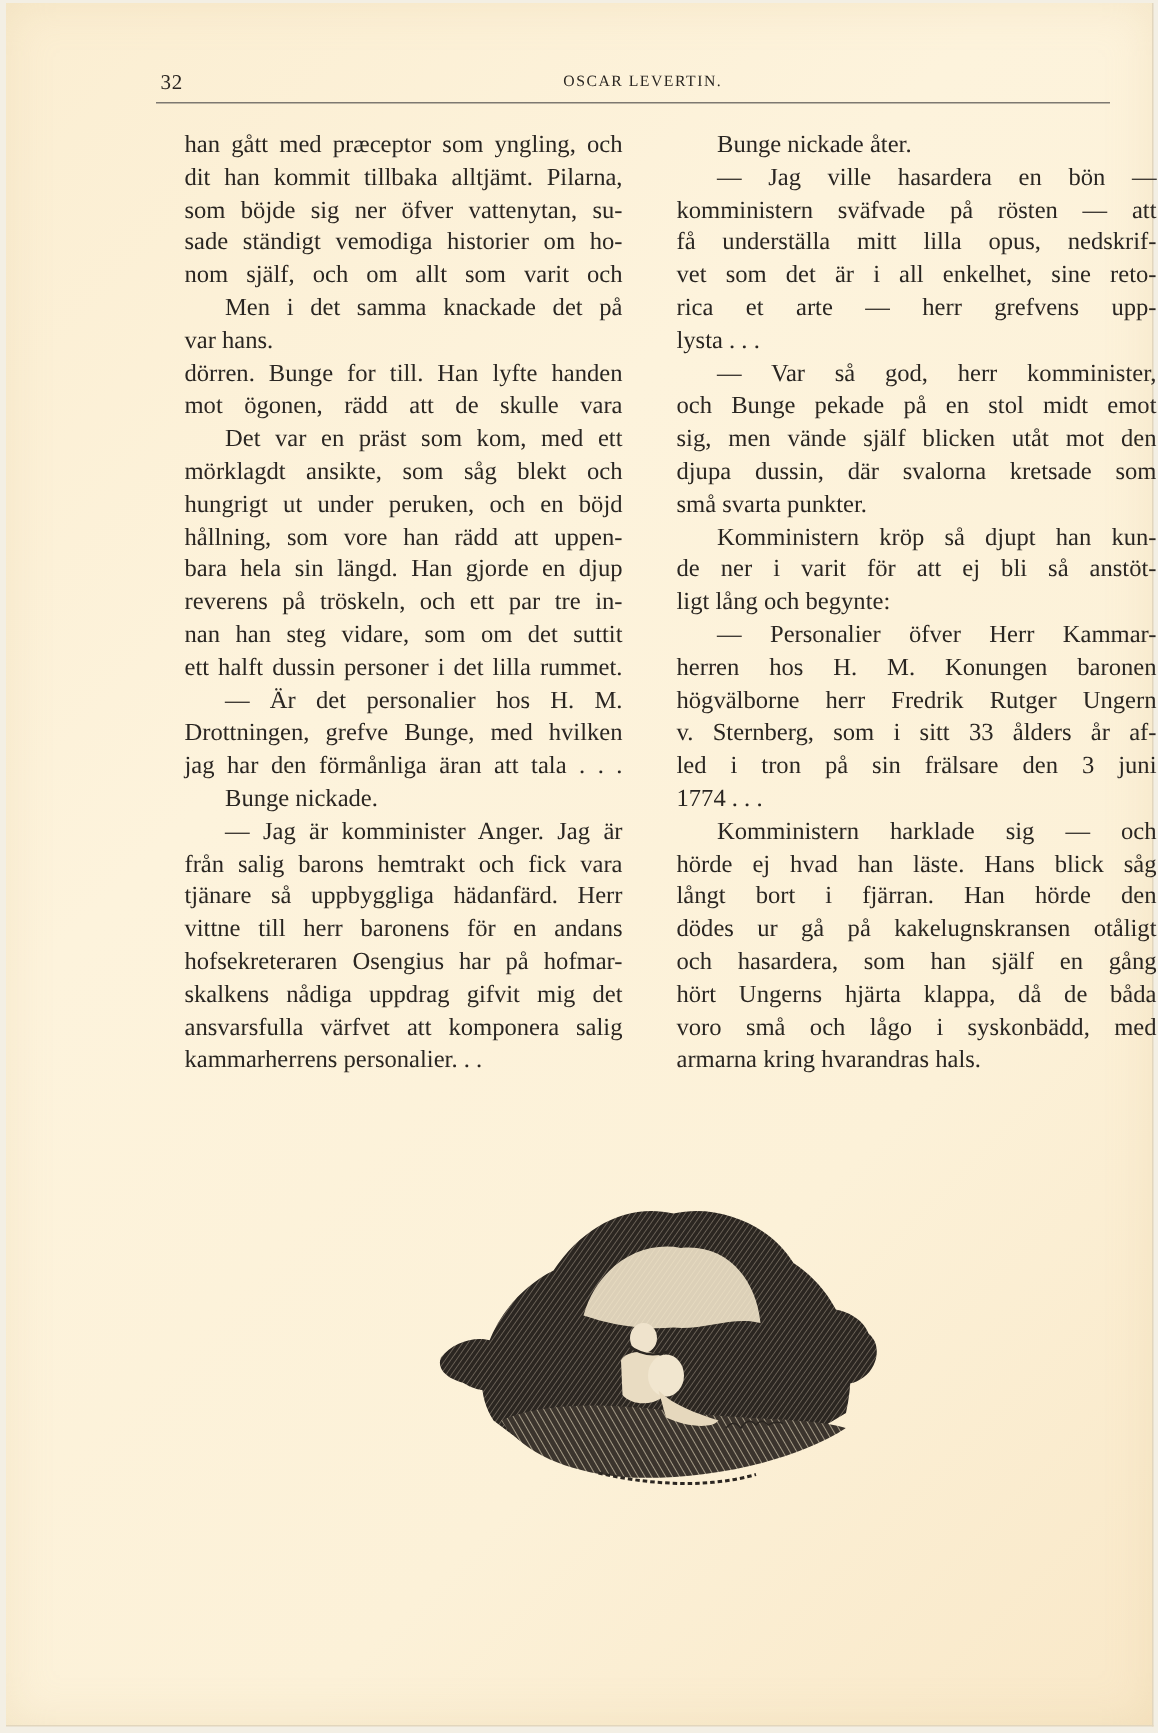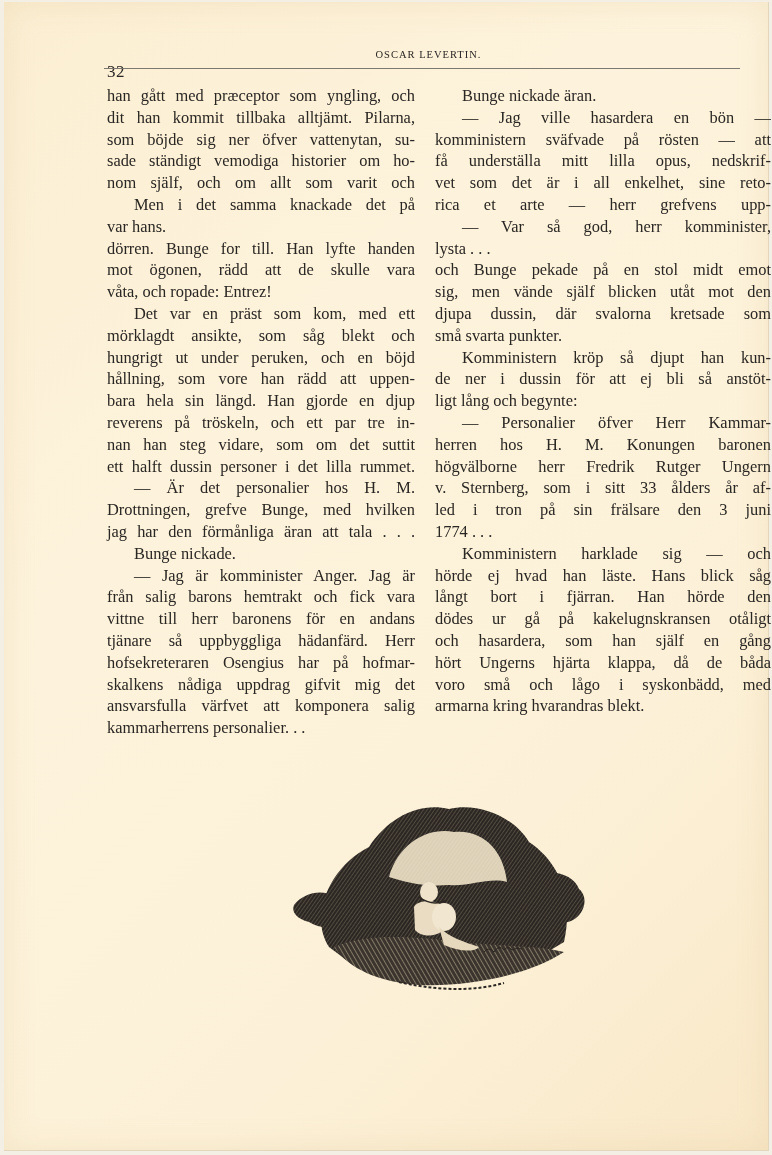--- a/index.html
+++ b/index.html
@@ -14,42 +14,42 @@
       width: 764px; height: 1148px;
       background: linear-gradient(135deg, #fbeed2 0%, #fdf3dc 35%, #fcf1d8 70%, #f9e8c8 100%);
       border-right: 1px solid #e2d6bd;
       border-bottom: 1px solid #e2d6bd;
       box-shadow: inset 0 0 30px rgba(220,190,140,0.25);
     }
     .header {
       position: absolute; left: 103px; top: 44px; width: 633px; height: 24px;
     }
     .page-number {
-      position: absolute; left: 0; top: 16px;
-      font-size: 17px; letter-spacing: 0.5px;
+      position: absolute; left: 0; top: 2px;
+      font-size: 14px; letter-spacing: 0.5px;
     }
     .running-head {
       position: absolute; left: 0; right: 0; top: 3px; text-align: center;
       font-size: 10.5px; letter-spacing: 1px;
       padding-left: 10px;
     }
     .header-rule {
       position: absolute; left: 100px; top: 66px; width: 636px; height: 0;
       border-top: 1px solid #7d7870;
     }
     .col {
       position: absolute; top: 83px;
       font-size: 16.4px; line-height: 21.8px;
       text-align: justify;
     }
     .col-left { left: 103px; width: 308px; }
     .col-right { left: 431px; width: 336px; }
     .line {
       display: block; white-space: nowrap;
-      text-align-last: justify; text-align: justify;
+      text-align-last: justify; text-align: justify; margin-left: 16px;
     }
     .line.last { text-align-last: left; }
     .line.indent { padding-left: 27px; }
     .vignette {
       position: absolute; left: 285px; top: 795px; width: 310px; height: 200px;
     }
   </style>
 </head>
 <body>
 
@@ -64,72 +64,71 @@
   <div class="col col-left" id="col-left">
       <span class="line">han gått med præceptor som yngling, och</span>
       <span class="line">dit han kommit tillbaka alltjämt. Pilarna,</span>
       <span class="line">som böjde sig ner öfver vattenytan, su-</span>
       <span class="line">sade ständigt vemodiga historier om ho-</span>
       <span class="line">nom själf, och om allt som varit och</span>
       <span class="line indent">Men i det samma knackade det på</span>
       <span class="line last">var hans.</span>
       <span class="line">dörren. Bunge for till. Han lyfte handen</span>
       <span class="line">mot ögonen, rädd att de skulle vara</span>
-      <span class="line last">våta, och ropade: Entrez!</span>
       <span class="line indent">Det var en präst som kom, med ett</span>
       <span class="line">mörklagdt ansikte, som såg blekt och</span>
       <span class="line">hungrigt ut under peruken, och en böjd</span>
       <span class="line">hållning, som vore han rädd att uppen-</span>
       <span class="line">bara hela sin längd. Han gjorde en djup</span>
       <span class="line">reverens på tröskeln, och ett par tre in-</span>
       <span class="line">nan han steg vidare, som om det suttit</span>
       <span class="line">ett halft dussin personer i det lilla rummet.</span>
       <span class="line indent">— Är det personalier hos H. M.</span>
       <span class="line">Drottningen, grefve Bunge, med hvilken</span>
       <span class="line">jag har den förmånliga äran att tala . . .</span>
       <span class="line indent last">Bunge nickade.</span>
       <span class="line indent">— Jag är komminister Anger. Jag är</span>
       <span class="line">från salig barons hemtrakt och fick vara</span>
+      <span class="line">tjänare så uppbyggliga hädanfärd. Herr</span>
       <span class="line">vittne till herr baronens för en andans</span>
-      <span class="line">tjänare så uppbyggliga hädanfärd. Herr</span>
       <span class="line">hofsekreteraren Osengius har på hofmar-</span>
       <span class="line">skalkens nådiga uppdrag gifvit mig det</span>
       <span class="line">ansvarsfulla värfvet att komponera salig</span>
       <span class="line last">kammarherrens personalier. . .</span>
     </div>
   <div class="col col-right" id="col-right">
-      <span class="line indent last">Bunge nickade äran.</span>
+      <span class="line indent last">Bunge nickade åter.</span>
       <span class="line indent">— Jag ville hasardera en bön —</span>
       <span class="line">komministern sväfvade på rösten — att</span>
       <span class="line">få underställa mitt lilla opus, nedskrif-</span>
       <span class="line">vet som det är i all enkelhet, sine reto-</span>
       <span class="line">rica et arte — herr grefvens upp-</span>
+      <span class="line last">lysta . . .</span>
       <span class="line indent">— Var så god, herr komminister,</span>
-      <span class="line last">lysta . . .</span>
       <span class="line">och Bunge pekade på en stol midt emot</span>
       <span class="line">sig, men vände själf blicken utåt mot den</span>
       <span class="line">djupa dussin, där svalorna kretsade som</span>
       <span class="line last">små svarta punkter.</span>
       <span class="line indent">Komministern kröp så djupt han kun-</span>
-      <span class="line">de ner i dussin för att ej bli så anstöt-</span>
+      <span class="line">de ner i varit för att ej bli så anstöt-</span>
       <span class="line last">ligt lång och begynte:</span>
       <span class="line indent">— Personalier öfver Herr Kammar-</span>
       <span class="line">herren hos H. M. Konungen baronen</span>
       <span class="line">högvälborne herr Fredrik Rutger Ungern</span>
       <span class="line">v. Sternberg, som i sitt 33 ålders år af-</span>
       <span class="line">led i tron på sin frälsare den 3 juni</span>
       <span class="line last">1774 . . .</span>
       <span class="line indent">Komministern harklade sig — och</span>
       <span class="line">hörde ej hvad han läste. Hans blick såg</span>
       <span class="line">långt bort i fjärran. Han hörde den</span>
       <span class="line">dödes ur gå på kakelugnskransen otåligt</span>
       <span class="line">och hasardera, som han själf en gång</span>
       <span class="line">hört Ungerns hjärta klappa, då de båda</span>
       <span class="line">voro små och lågo i syskonbädd, med</span>
-      <span class="line last">armarna kring hvarandras blekt.</span>
+      <span class="line last">armarna kring hvarandras hals.</span>
     </div>
 
   <div class="vignette">
     <svg width="310" height="200" viewBox="0 0 310 200">
       <defs>
         <pattern id="hatch" width="3" height="3" patternUnits="userSpaceOnUse" patternTransform="rotate(35)">
           <rect width="3" height="3" fill="#2b2621"></rect>
           <line x1="0" y1="0" x2="0" y2="3" stroke="#8b8172" stroke-width="0.8"></line>
         </pattern>
         <pattern id="hatch2" width="4" height="4" patternUnits="userSpaceOnUse" patternTransform="rotate(-30)">

